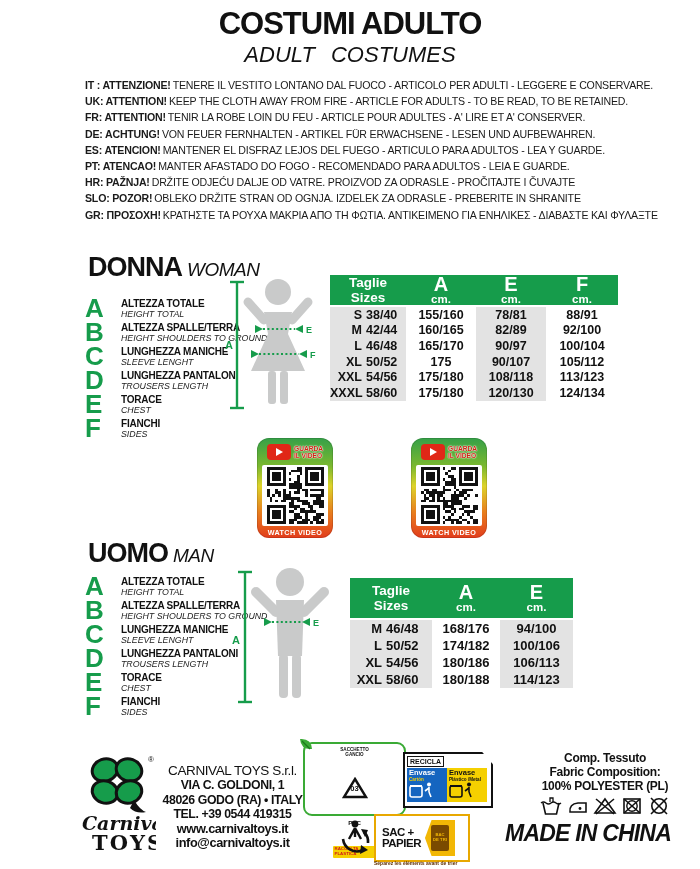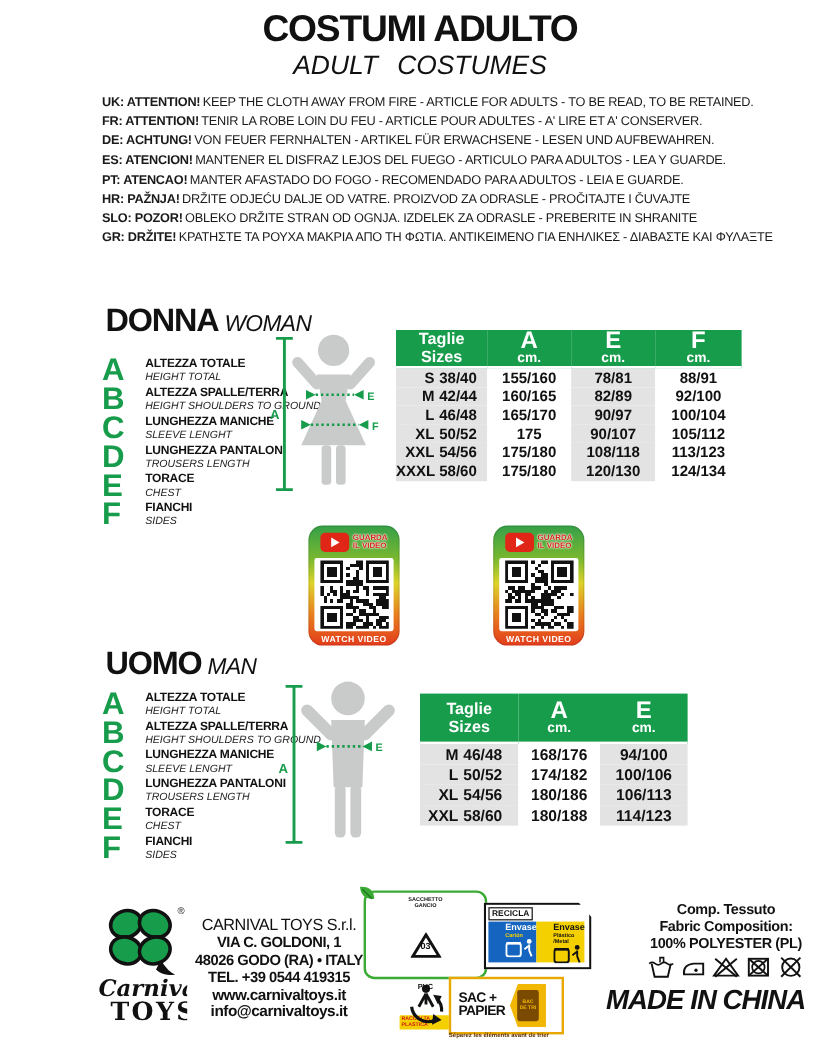--- a/index.html
+++ b/index.html
@@ -84,21 +84,21 @@
   .chip-pl{background:#f5d000;color:#d01818;}
   .chip-pa{background:#1565c0;color:#fff;}
   .rb-sub{font-size:4.2px;color:#d01818;font-weight:700;line-height:5px;}
   .rb-note{font-size:4.4px;font-weight:700;text-align:center;margin-top:2px;line-height:5px;}
 
   .recicla{position:absolute;left:403px;top:752px;width:86px;height:52px;background:#fff;
            border:2px solid #111;clip-path:polygon(0 0,88% 0,100% 22%,100% 100%,0 100%);}
   .rc-head{position:absolute;left:2px;top:2px;background:#fff;border:1.5px solid #111;
            font-size:7px;font-weight:800;padding:0 2px;line-height:9px;}
   .rc-panels{position:absolute;left:2px;top:14px;display:flex;}
-  .rc-p{width:40px;height:34px;padding:1px 14px;box-sizing:border-box;}
+  .rc-p{width:40px;height:34px;padding:1px 2px;box-sizing:border-box;}
   .rc-blue{background:#1565c0;color:#fff;}
   .rc-yel{background:#f5d000;color:#111;}
   .rc-t{font-size:7.5px;font-weight:800;line-height:8px;}
   .rc-s{font-size:4.6px;font-weight:700;line-height:5px;}
   .rc-blue .rc-s{color:#f5d000;}
 
   .comp{position:absolute;left:512px;top:751px;width:186px;text-align:center;}
   .comp .c1{font-size:12px;font-weight:800;line-height:14px;letter-spacing:-0.3px;}
   .care-row{display:flex;justify-content:center;gap:3px;margin-top:3px;}
 
@@ -118,28 +118,29 @@
 </style>
 </head>
 <body>
 
 <div class="page">
 
   <div class="title">COSTUMI ADULTO</div>
   <div class="subtitle">ADULT COSTUMES</div>
 
   <div class="warnings">
+    <div class="warn"><b>IT : ATTENZIONE!</b><span>TENERE IL VESTITO LONTANO DAL FUOCO - ARTICOLO PER ADULTI - LEGGERE E CONSERVARE.</span></div>
     <div class="warn"><b>UK: ATTENTION!</b><span>KEEP THE CLOTH AWAY FROM FIRE - ARTICLE FOR ADULTS - TO BE READ, TO BE RETAINED.</span></div>
     <div class="warn"><b>FR: ATTENTION!</b><span>TENIR LA ROBE LOIN DU FEU - ARTICLE POUR ADULTES  - A' LIRE ET A' CONSERVER.</span></div>
     <div class="warn"><b>DE: ACHTUNG!</b><span>VON FEUER FERNHALTEN - ARTIKEL FÜR ERWACHSENE  - LESEN UND AUFBEWAHREN.</span></div>
     <div class="warn"><b>ES: ATENCION!</b><span>MANTENER EL DISFRAZ LEJOS DEL FUEGO -  ARTICULO PARA ADULTOS - LEA Y GUARDE.</span></div>
     <div class="warn"><b>PT: ATENCAO!</b><span>MANTER AFASTADO DO FOGO - RECOMENDADO PARA ADULTOS - LEIA E GUARDE.</span></div>
     <div class="warn"><b>HR: PAŽNJA!</b><span>DRŽITE ODJEĆU DALJE OD VATRE. PROIZVOD ZA ODRASLE - PROČITAJTE I ČUVAJTE</span></div>
     <div class="warn"><b>SLO: POZOR!</b><span>OBLEKO DRŽITE STRAN OD OGNJA. IZDELEK ZA ODRASLE - PREBERITE IN SHRANITE</span></div>
-    <div class="warn"><b>GR: DRŽITE!</b><span>ΚΡΑΤΗΣΤΕ ΤΑ ΡΟΥΧΑ ΜΑΚΡΙΑ ΑΠΟ ΤΗ ΦΩΤΙΑ. ΑΝΤΙΚΕΙΜΕΝΟ ΓΙΑ ΕΝΗΛΙΚΕΣ - ΔΙΑΒΑΣΤΕ ΚΑΙ ΦΥΛΑΞΤΕ</span></div>
+    <div class="warn"><b>GR: ΠΡΟΣΟΧΗ!</b><span>ΚΡΑΤΗΣΤΕ ΤΑ ΡΟΥΧΑ ΜΑΚΡΙΑ ΑΠΟ ΤΗ ΦΩΤΙΑ. ΑΝΤΙΚΕΙΜΕΝΟ ΓΙΑ ΕΝΗΛΙΚΕΣ - ΔΙΑΒΑΣΤΕ ΚΑΙ ΦΥΛΑΞΤΕ</span></div>
   </div>
 
   <div class="sec-head" style="top:252px;">
     <span class="it">DONNA</span><span class="en">WOMAN</span>
   </div>
 
   <div class="meas-list" style="top:296px;">
     <div class="meas-item">
         <span class="meas-letter">A</span>
         <span class="meas-txt">

